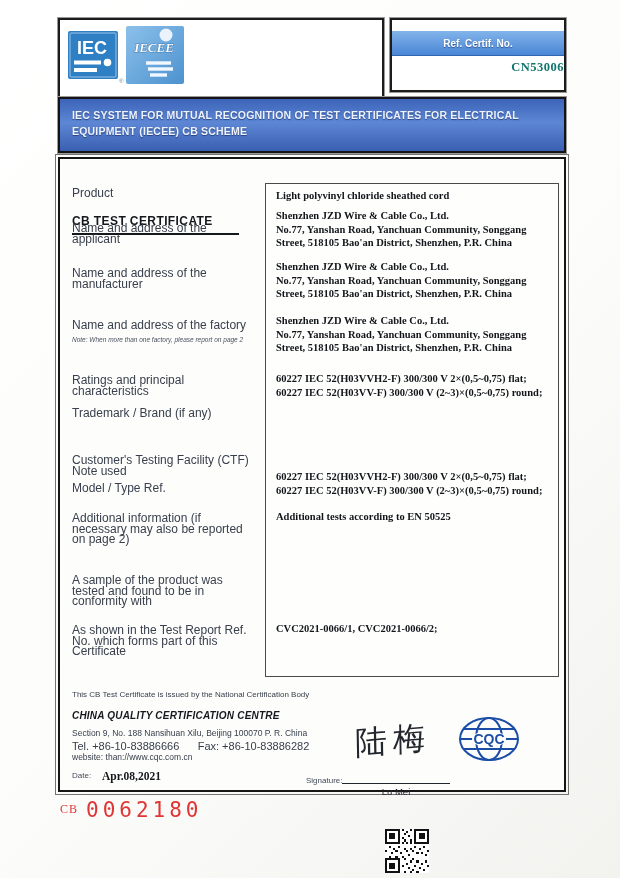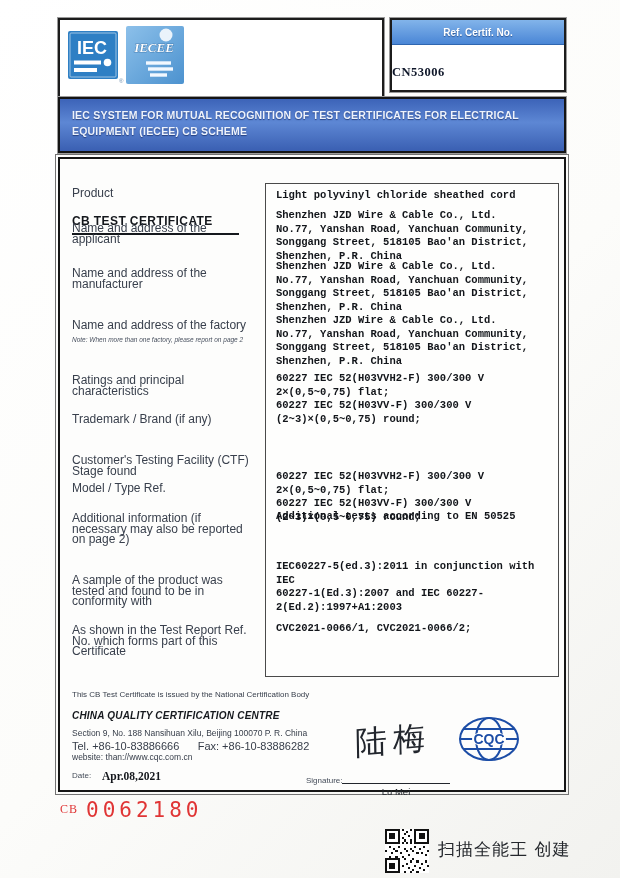--- a/index.html
+++ b/index.html
@@ -19,26 +19,26 @@
   .reg-mark { position:absolute; left:59px; top:58px; font-size:6px; color:#6b8cab; }
   
   .ref-box {
     position:absolute; left:390px; top:18px; width:176px; height:74px;
     background:#fff; border:2px solid #1c1c1c; box-shadow:0 0 0 1px #9a9a9a;
   }
   .ref-head {
     height:25px; line-height:25px; text-align:center;
     background:linear-gradient(180deg,#82b4ea 0%,#4a86d6 100%);
     color:#fff; font-size:10px; font-weight:bold;
-    text-shadow:0 1px 1px rgba(25,60,120,.7); border-bottom:1px solid #2f66b0;
+    text-shadow:0 1px 1px rgba(25,60,120,.7); border-bottom:1px solid #2f66b0;margin-top:11px;
   }
   .ref-num {
-    margin-top:20px; text-align:left;
+    margin-top:4px; text-align:right;
     font-family:"Liberation Serif","DejaVu Serif",serif;
-    font-size:12.5px; font-weight:bold; color:#0f172a; letter-spacing:.5px;
+    font-size:12.5px; font-weight:bold; color:#0f766e; letter-spacing:.5px;
   }
   
   .banner {
     position:absolute; left:58px; top:97px; width:508px; height:56px;
     border:2px solid #141414; box-shadow:0 0 0 1px #9a9a9a;
     background:linear-gradient(180deg,#3c63b8 0%,#5d87d4 45%,#3a5fb2 100%);
     padding:8px 12px; color:#eef3fc; font-size:10.5px; font-weight:bold;
     line-height:1.55; text-shadow:0 1px 1px rgba(15,35,90,.65); letter-spacing:.2px;
   }
   
@@ -56,21 +56,21 @@
     position:absolute; left:205px; top:24px; width:294px; height:494px;
     border:1px solid #4a4a4a; background:#fefefd;
   }
   .lbl {
     position:absolute; left:12px; width:184px;
     font-size:12px; line-height:10.5px; color:#39404d;
   }
   .note { font-size:6.5px; font-style:italic; color:#4a5260; }
   .val {
     position:absolute; left:10px; width:274px;
-    font-family:Liberation Mono, monospace;
+    font-family:Liberation Serif, serif;
     font-size:10.5px; font-weight:700; line-height:13.5px;
     color:#12151a; white-space:pre-line;
   }
   
   .issued-by { position:absolute; left:12px; top:531px; font-size:8px; color:#39404d; }
   .ncb-name  { position:absolute; left:12px; top:551px; font-size:10px; font-weight:bold; letter-spacing:.2px; color:#15181d;font-style:italic; }
   .ncb-line1 { position:absolute; left:12px; top:569px; font-size:8.5px; color:#363d49; }
   .ncb-line2 { position:absolute; left:12px; top:581px; font-size:11px; color:#363d49; white-space:pre; }
   .ncb-line3 { position:absolute; left:12px; top:593px; font-size:8.5px; color:#363d49; }
   .date-lbl  { position:absolute; left:12px; top:612px; font-size:8px; color:#444c59; }
@@ -135,42 +135,40 @@
 
   <div class="cert">
     <div class="cert-title">CB TEST CERTIFICATE</div>
 
     <div class="lbl" style="top:29px">Product</div>
     <div class="lbl" style="top:64px">Name and address of the applicant</div>
     <div class="lbl" style="top:109px">Name and address of the manufacturer</div>
     <div class="lbl" style="top:161px">Name and address of the factory</div>
     <div class="lbl note" style="top:176px">Note: When more than one factory, please report on page 2</div>
     <div class="lbl" style="top:216px">Ratings and principal characteristics</div>
-    <div class="lbl" style="top:255px">Trademark / Brand (if any)</div>
-    <div class="lbl" style="top:296px">Customer's Testing Facility (CTF) Stage found</div>
+    <div class="lbl" style="top:249px">Trademark / Brand (if any)</div>
+    <div class="lbl" style="top:296px">Customer's Testing Facility (CTF) Note used</div>
     <div class="lbl" style="top:324px">Model / Type Ref.</div>
     <div class="lbl" style="top:354px">Additional information (if necessary may also be reported on page 2)</div>
     <div class="lbl" style="top:416px">A sample of the product was tested and found to be in conformity with</div>
     <div class="lbl" style="top:466px">As shown in the Test Report Ref. No. which forms part of this Certificate</div>
 
     <div class="values-panel">
       <div class="val" style="top:5px">Light polyvinyl chloride sheathed cord</div>
       <div class="val" style="top:25px">Shenzhen JZD Wire &amp; Cable Co., Ltd.
 No.77, Yanshan Road, Yanchuan Community, Songgang Street, 518105 Bao'an District, Shenzhen, P.R. China</div>
       <div class="val" style="top:76px">Shenzhen JZD Wire &amp; Cable Co., Ltd.
 No.77, Yanshan Road, Yanchuan Community, Songgang Street, 518105 Bao'an District, Shenzhen, P.R. China</div>
       <div class="val" style="top:130px">Shenzhen JZD Wire &amp; Cable Co., Ltd.
 No.77, Yanshan Road, Yanchuan Community, Songgang Street, 518105 Bao'an District, Shenzhen, P.R. China</div>
       <div class="val" style="top:188px">60227 IEC 52(H03VVH2-F) 300/300 V 2×(0,5~0,75) flat;
 60227 IEC 52(H03VV-F) 300/300 V (2~3)×(0,5~0,75) round;</div>
       <div class="val" style="top:286px">60227 IEC 52(H03VVH2-F) 300/300 V 2×(0,5~0,75) flat;
 60227 IEC 52(H03VV-F) 300/300 V (2~3)×(0,5~0,75) round;</div>
       <div class="val" style="top:326px">Additional tests according to EN 50525</div>
-      <div class="val" style="top:376px">IEC60227-5(ed.3):2011 in conjunction with IEC
-60227-1(Ed.3):2007 and IEC 60227-2(Ed.2):1997+A1:2003</div>
       <div class="val" style="top:438px">CVC2021-0066/1, CVC2021-0066/2;</div>
     </div>
 
     <div class="issued-by">This CB Test Certificate is issued by the National Certification Body</div>
     <div class="ncb-name">CHINA QUALITY CERTIFICATION CENTRE</div>
     <div class="ncb-line1">Section 9, No. 188 Nansihuan Xilu, Beijing 100070 P. R. China</div>
     <div class="ncb-line2">Tel. +86-10-83886666      Fax: +86-10-83886282</div>
     <div class="ncb-line3">website: than://www.cqc.com.cn</div>
 
     <div class="date-lbl">Date:</div>
@@ -206,15 +204,14 @@
         <rect x="0" y="14" width="7" height="7"></rect>
       <rect x="1" y="1" width="5" height="5" fill="#ffffff"></rect>
         <rect x="15" y="1" width="5" height="5" fill="#ffffff"></rect>
         <rect x="1" y="15" width="5" height="5" fill="#ffffff"></rect>
       <rect x="2" y="2" width="3" height="3"></rect>
         <rect x="16" y="2" width="3" height="3"></rect>
         <rect x="2" y="16" width="3" height="3"></rect>
       <path d="M8 0h1v1h-1zM10 1h1v1h-1zM12 0h1v1h-1zM9 2h1v1h-1zM11 3h1v1h-1zM8 4h1v1h-1zM12 5h1v1h-1zM9 5h1v1h-1zM10 6h1v1h-1zM8 6h1v1h-1zM12 6h1v1h-1zM2 8h1v1h-1zM4 9h1v1h-1zM6 8h1v1h-1zM0 10h1v1h-1zM3 11h1v1h-1zM5 10h1v1h-1zM7 11h1v1h-1zM9 9h1v1h-1zM10 10h1v1h-1zM12 9h1v1h-1zM14 8h1v1h-1zM16 9h1v1h-1zM18 8h1v1h-1zM20 10h1v1h-1zM15 11h1v1h-1zM17 11h1v1h-1zM19 12h1v1h-1zM13 10h1v1h-1zM11 12h1v1h-1zM8 13h1v1h-1zM2 13h1v1h-1zM5 13h1v1h-1zM9 14h1v1h-1zM10 16h1v1h-1zM12 15h1v1h-1zM8 17h1v1h-1zM11 18h1v1h-1zM9 20h1v1h-1zM13 14h1v1h-1zM15 15h1v1h-1zM17 16h1v1h-1zM19 15h1v1h-1zM14 17h1v1h-1zM16 18h1v1h-1zM18 19h1v1h-1zM20 17h1v1h-1zM13 19h1v1h-1zM15 20h1v1h-1zM12 20h1v1h-1z"></path>
     </g>
   </svg>
-  <div class="scan-cap">扫描全能王 创建</div>
 
 </div>
 
 </body></html>

